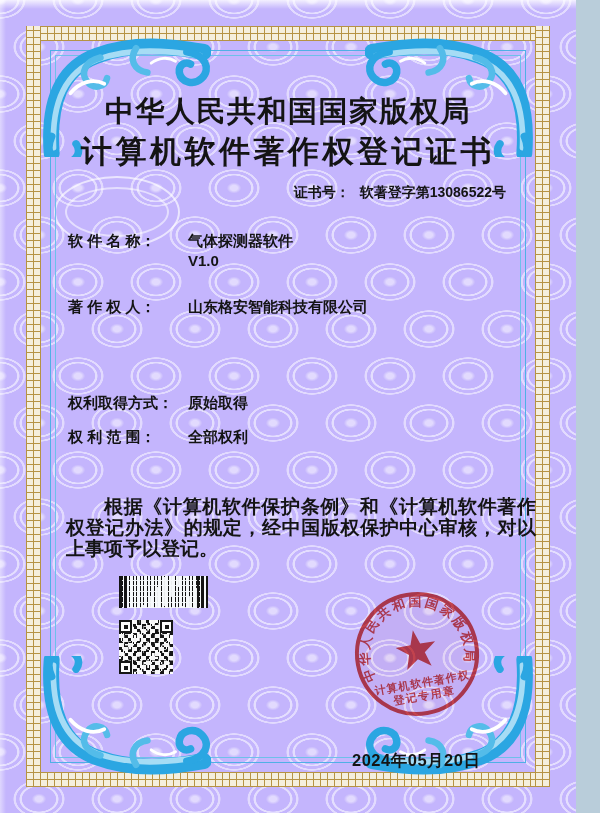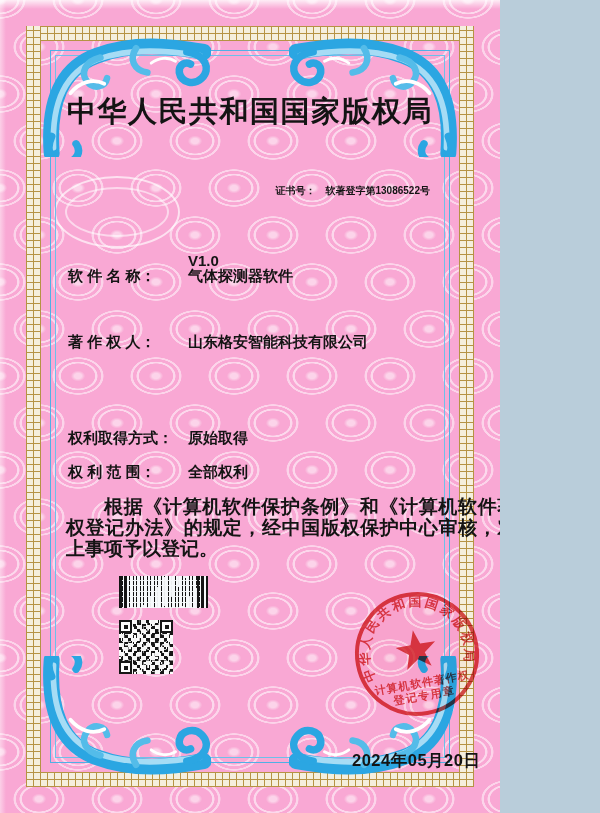--- a/index.html
+++ b/index.html
@@ -1,18 +1,18 @@
 <!DOCTYPE html>
 <html><head>
 <meta charset="utf-8">
 <style>
   html,body{margin:0;padding:0;background:#b9cdda;}
   .page{
-    position:relative;width:500px;height:813px;overflow:hidden;
-    background-color:#f9a8d4;
+    position:relative;width:576px;height:813px;overflow:hidden;
+    background-color:#c4b5fd;
     font-family:"Liberation Sans",sans-serif;
     color:#141414;
   }
   
   .edge-top{position:absolute;left:0;top:0;right:0;height:9px;
     background:linear-gradient(180deg,rgba(255,255,255,.8),rgba(255,255,255,0));z-index:9;pointer-events:none;}
   .edge-left{position:absolute;left:0;top:0;bottom:0;width:6px;
     background:linear-gradient(90deg,rgba(255,255,255,.45),rgba(255,255,255,0));z-index:9;pointer-events:none;}
 
   
@@ -63,23 +63,23 @@
   .corner.tr{right:35px;top:35px;transform:scaleX(-1);}
   .corner.bl{left:35px;bottom:35px;transform:scaleY(-1);}
   .corner.br{right:35px;bottom:35px;transform:scale(-1,-1);}
 
   
   .title1{position:absolute;left:0;right:0;top:92px;text-align:center;
     font-family:"Liberation Serif",serif;font-weight:bold;font-size:29px;letter-spacing:1.5px;z-index:3;}
   .title2{position:absolute;left:0;right:0;top:131px;text-align:center;
     font-family:"Liberation Serif",serif;font-weight:bold;font-size:31px;letter-spacing:3.5px;z-index:3;}
   .certno{position:absolute;right:70px;top:184px;display:flex;gap:10px;
-    font-size:10px;font-weight:bold;z-index:3;}
+    font-size:14px;font-weight:bold;z-index:3;}
   .field{position:absolute;left:68px;font-size:15px;font-weight:bold;z-index:3;white-space:nowrap;}
-  .field .lbl{display:inline-block;width:120px;margin-top:35px;}
+  .field .lbl{display:inline-block;width:120px;}
   .f1{top:232px}.f1b{top:252px;left:188px}.f2{top:298px}.f3{top:394px}.f4{top:428px}.f5{top:461px}
   .statement{position:absolute;left:66px;top:496px;width:470px;z-index:3;
     font-size:19px;font-weight:bold;line-height:21px;text-indent:2em;text-align:justify;}
 
   
   .barcode{position:absolute;left:119px;top:576px;width:89px;height:32px;z-index:3;
     background-color:#f6f9fb;
     background-image:
       linear-gradient(90deg,#141414 0 3px,rgba(0,0,0,0) 3px),
       linear-gradient(90deg,rgba(0,0,0,0) 0 5px,#141414 5px 7.5px,rgba(0,0,0,0) 7.5px),
@@ -146,20 +146,21 @@
       <use href="#corner-scroll"></use>
     </svg>
   <svg class="corner bl">
       <use href="#corner-scroll"></use>
     </svg>
   <svg class="corner br">
       <use href="#corner-scroll"></use>
     </svg>
 
   <div class="title1">中华人民共和国国家版权局</div>
+  <div class="title2">计算机软件著作权登记证书</div>
 
   <div class="certno">
     <span>证书号：</span>
     <span>软著登字第13086522号</span>
   </div>
 
   <div class="field f1">
     <span class="lbl">软 件 名 称：</span><span>气体探测器软件</span>
   </div>
   <div class="field f1b">V1.0</div>

